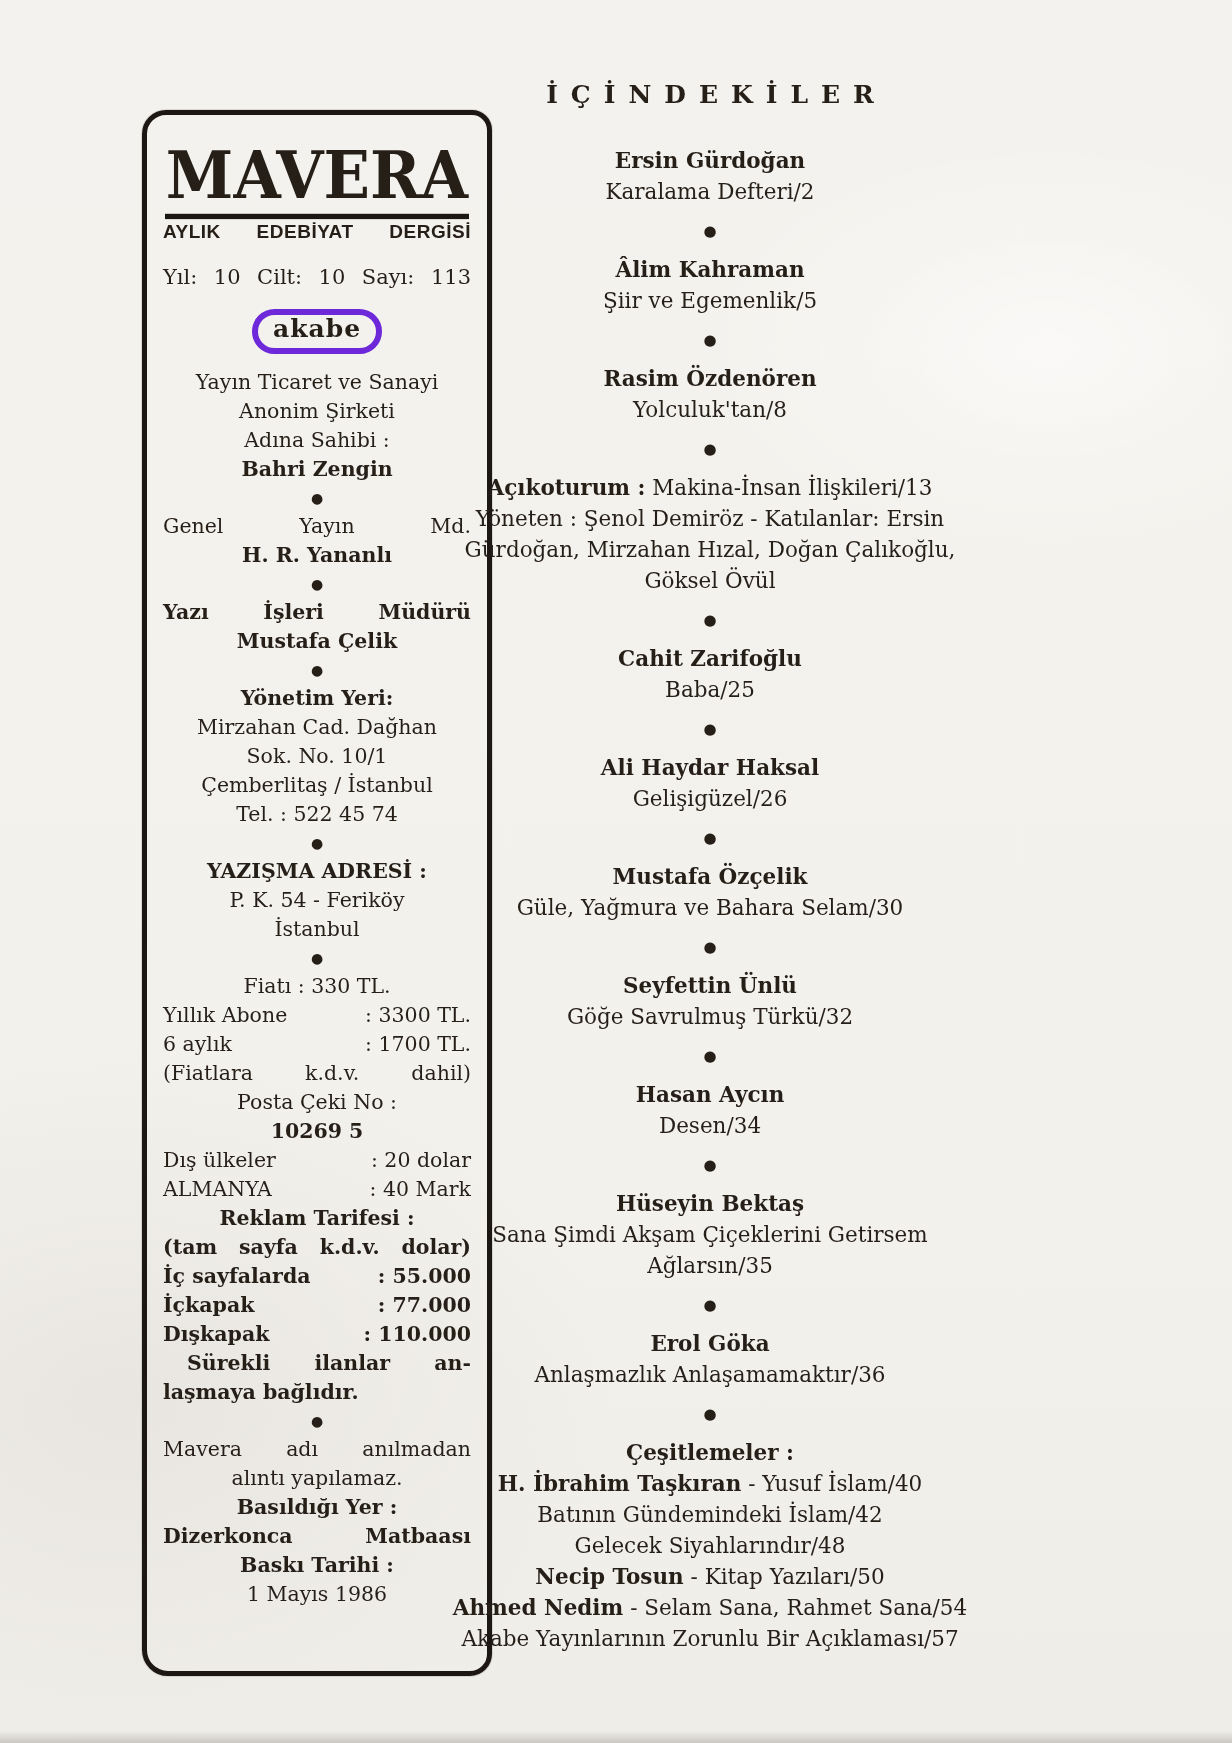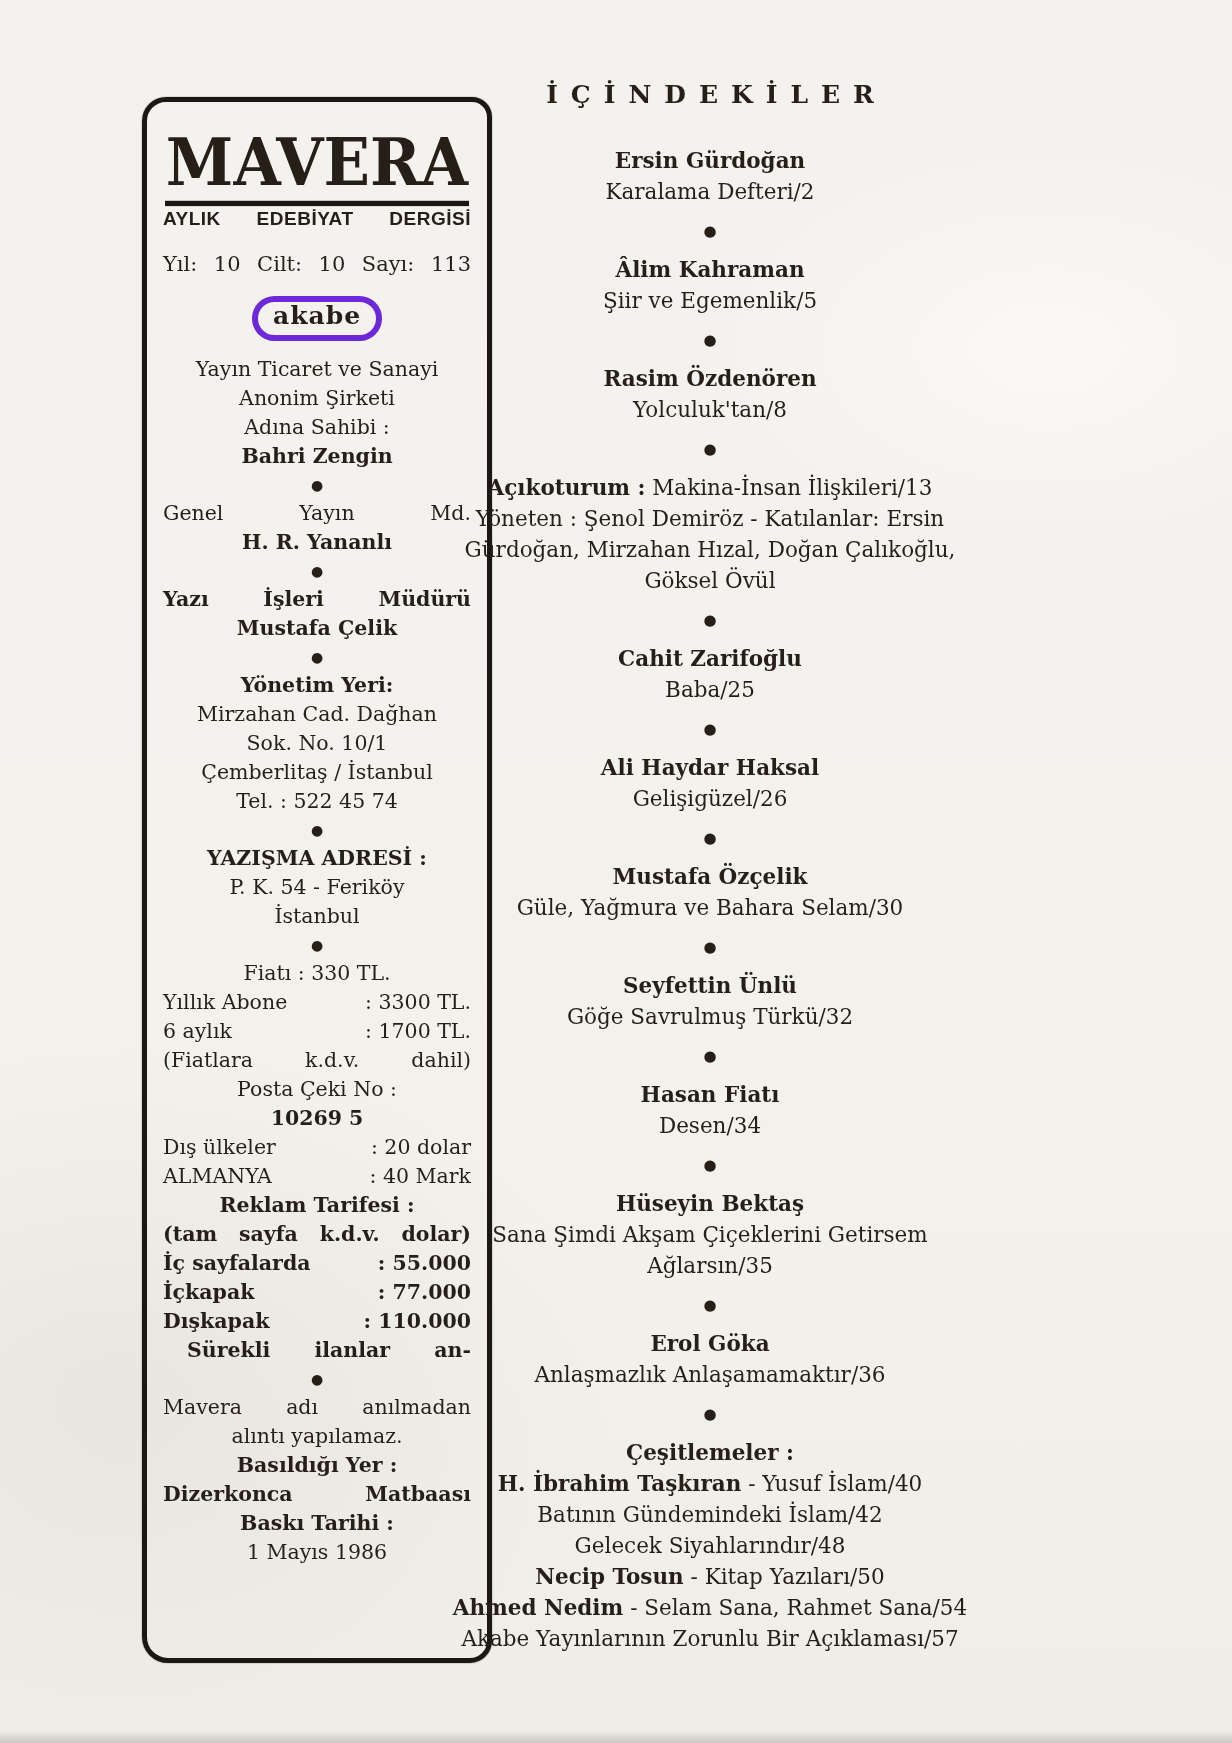--- a/index.html
+++ b/index.html
@@ -10,21 +10,21 @@
       radial-gradient(ellipse 500px 300px at 85% 20%, rgba(255,255,255,.55), rgba(255,255,255,0) 70%),
       radial-gradient(ellipse 700px 500px at 10% 80%, rgba(190,185,176,.18), rgba(190,185,176,0) 70%),
       linear-gradient(180deg,#f4f2ee 0%,#f3f1ec 70%,#efede7 100%);
   }
   .page{position:absolute;inset:0;}
   .scan-edge{position:absolute;left:0;right:0;bottom:0;height:12px;
     background:linear-gradient(180deg,rgba(140,137,131,0) 0%,rgba(146,143,137,.40) 100%);}
 
   
   .box{
-    position:absolute;left:142px;top:97px;width:350px;height:1566px;
+    position:absolute;left:142px;top:110px;width:350px;height:1566px;
     box-sizing:border-box;border:5px solid #1c1713;border-radius:24px 20px 22px 26px;
     padding:32px 16px 0;text-align:center;
     box-shadow:0 0 0 1px rgba(28,23,19,.12);
   }
   .logo-wrap{margin-bottom:4px;}
   .logo{
     display:inline-block;font-weight:bold;font-size:61px;line-height:.95;
     letter-spacing:0;border-bottom:5px solid #1c1713;padding:0 1px 7px;
     transform:scaleY(1.06);
   }
@@ -120,20 +120,21 @@
         </div>
         <div class="ln b pair">
           <span>İçkapak</span>
           <span>: 77.000</span>
         </div>
         <div class="ln b pair">
           <span>Dışkapak</span>
           <span>: 110.000</span>
         </div>
         <div class="ln b j ind">Sürekli ilanlar an-</div>
+        <div class="ln b al">laşmaya bağlıdır.</div>
         <div class="dot">●</div>
         <div class="ln j">Mavera adı anılmadan</div>
         <div class="ln">alıntı yapılamaz.</div>
         <div class="ln b">Basıldığı Yer :</div>
         <div class="ln b j">Dizerkonca Matbaası</div>
         <div class="ln b">Baskı Tarihi :</div>
         <div class="ln">1 Mayıs 1986</div>
       </div>
   </aside>
 
@@ -176,21 +177,21 @@
           <div class="tl"><span class="b">Mustafa Özçelik</span></div>
           <div class="tl"><span>Güle, Yağmura ve Bahara Selam/30</span></div>
         </div>
         <div class="dot tdot">●</div>
         <div class="entry">
           <div class="tl"><span class="b">Seyfettin Ünlü</span></div>
           <div class="tl"><span>Göğe Savrulmuş Türkü/32</span></div>
         </div>
         <div class="dot tdot">●</div>
         <div class="entry">
-          <div class="tl"><span class="b">Hasan Fiatı</span></div>
+          <div class="tl"><span class="b">Hasan Aycın</span></div>
           <div class="tl"><span>Desen/34</span></div>
         </div>
         <div class="dot tdot">●</div>
         <div class="entry">
           <div class="tl"><span class="b">Hüseyin Bektaş</span></div>
           <div class="tl"><span>Sana Şimdi Akşam Çiçeklerini Getirsem</span></div>
           <div class="tl"><span>Ağlarsın/35</span></div>
         </div>
         <div class="dot tdot">●</div>
         <div class="entry">

